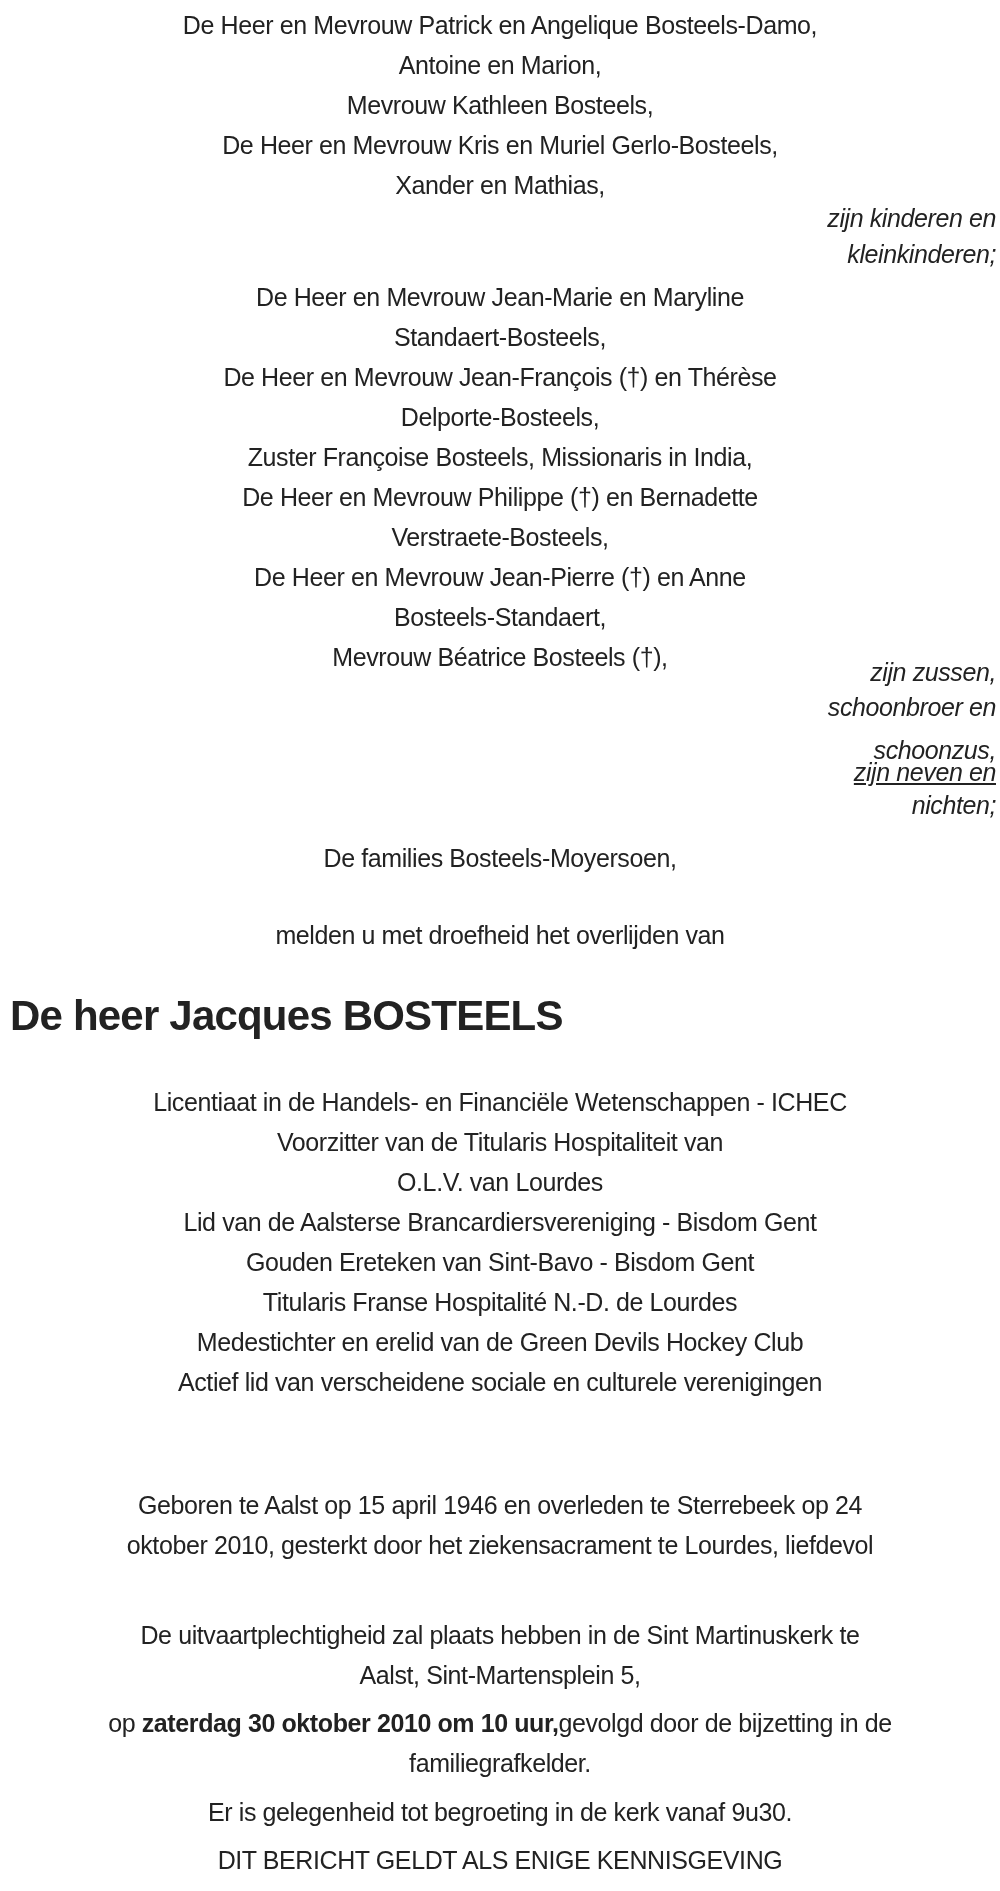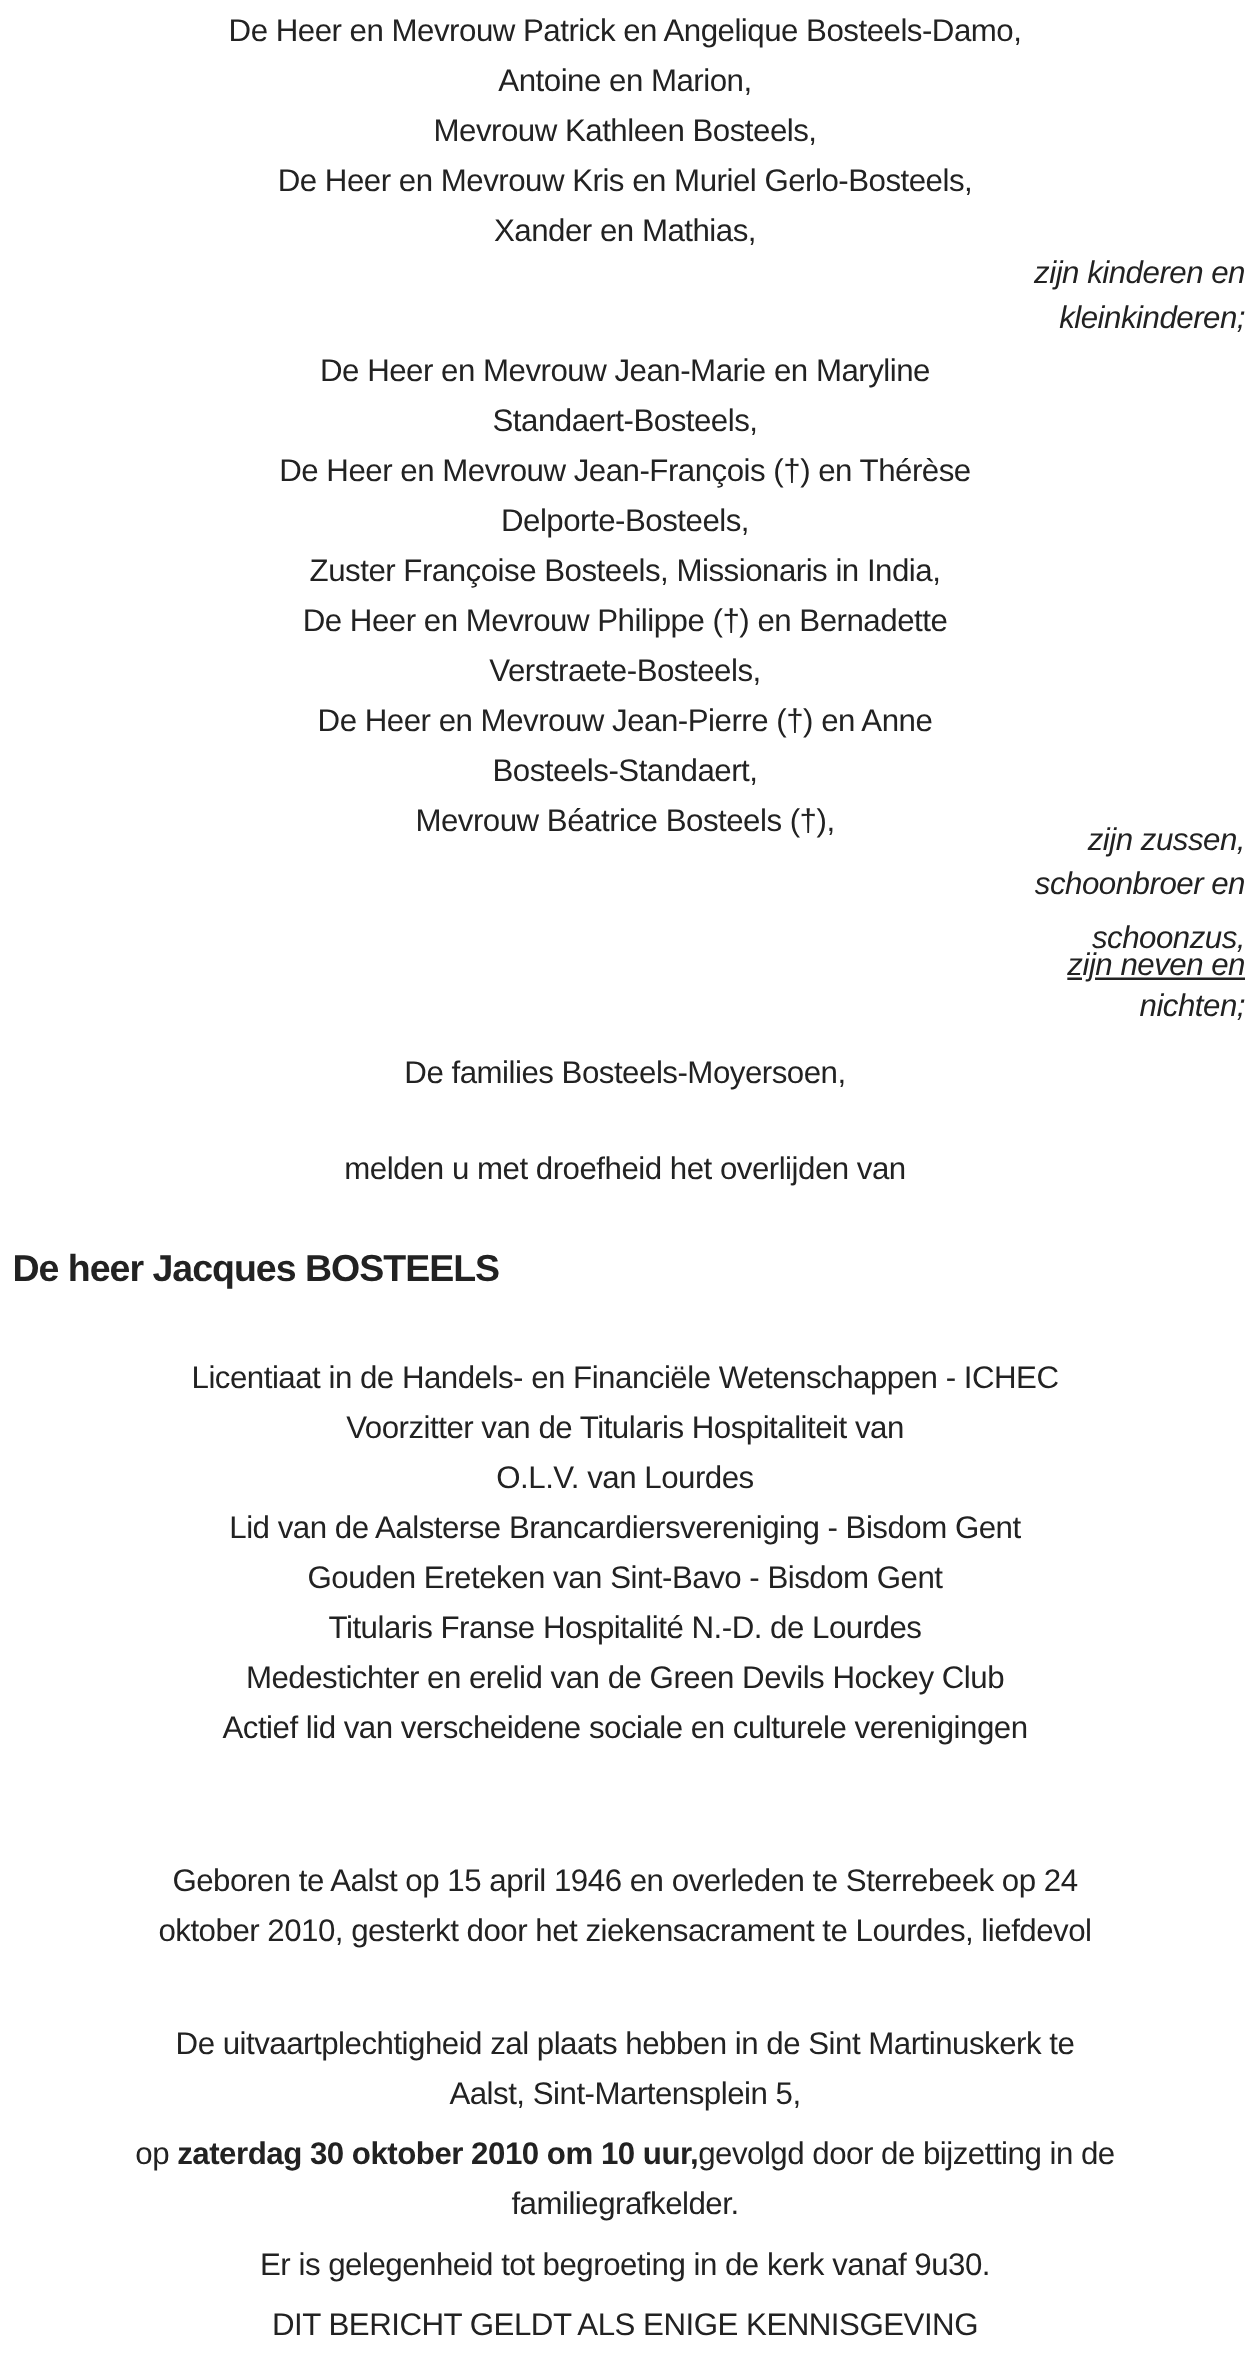--- a/index.html
+++ b/index.html
@@ -44,21 +44,21 @@
   .r2-l5 { top: 791px; }
 
   .names-1     { top: 5px; }
   .names-2     { top: 277px; }
   .families    { top: 838px; }
   .intro       { top: 915px; }
   .title {
     position: absolute;
     left: 10px;
     top: 991px;
-    font-size: 30px;
+    font-size: 42px;
     font-weight: bold;
     letter-spacing: -0.8px;
     line-height: 50px;
     white-space: nowrap;
   }
   .credentials { top: 1082px; }
   .bio         { top: 1485px; }
   .ceremony    { top: 1615px; }
   .schedule    { top: 1703px; }
   .greeting    { top: 1792px; }

